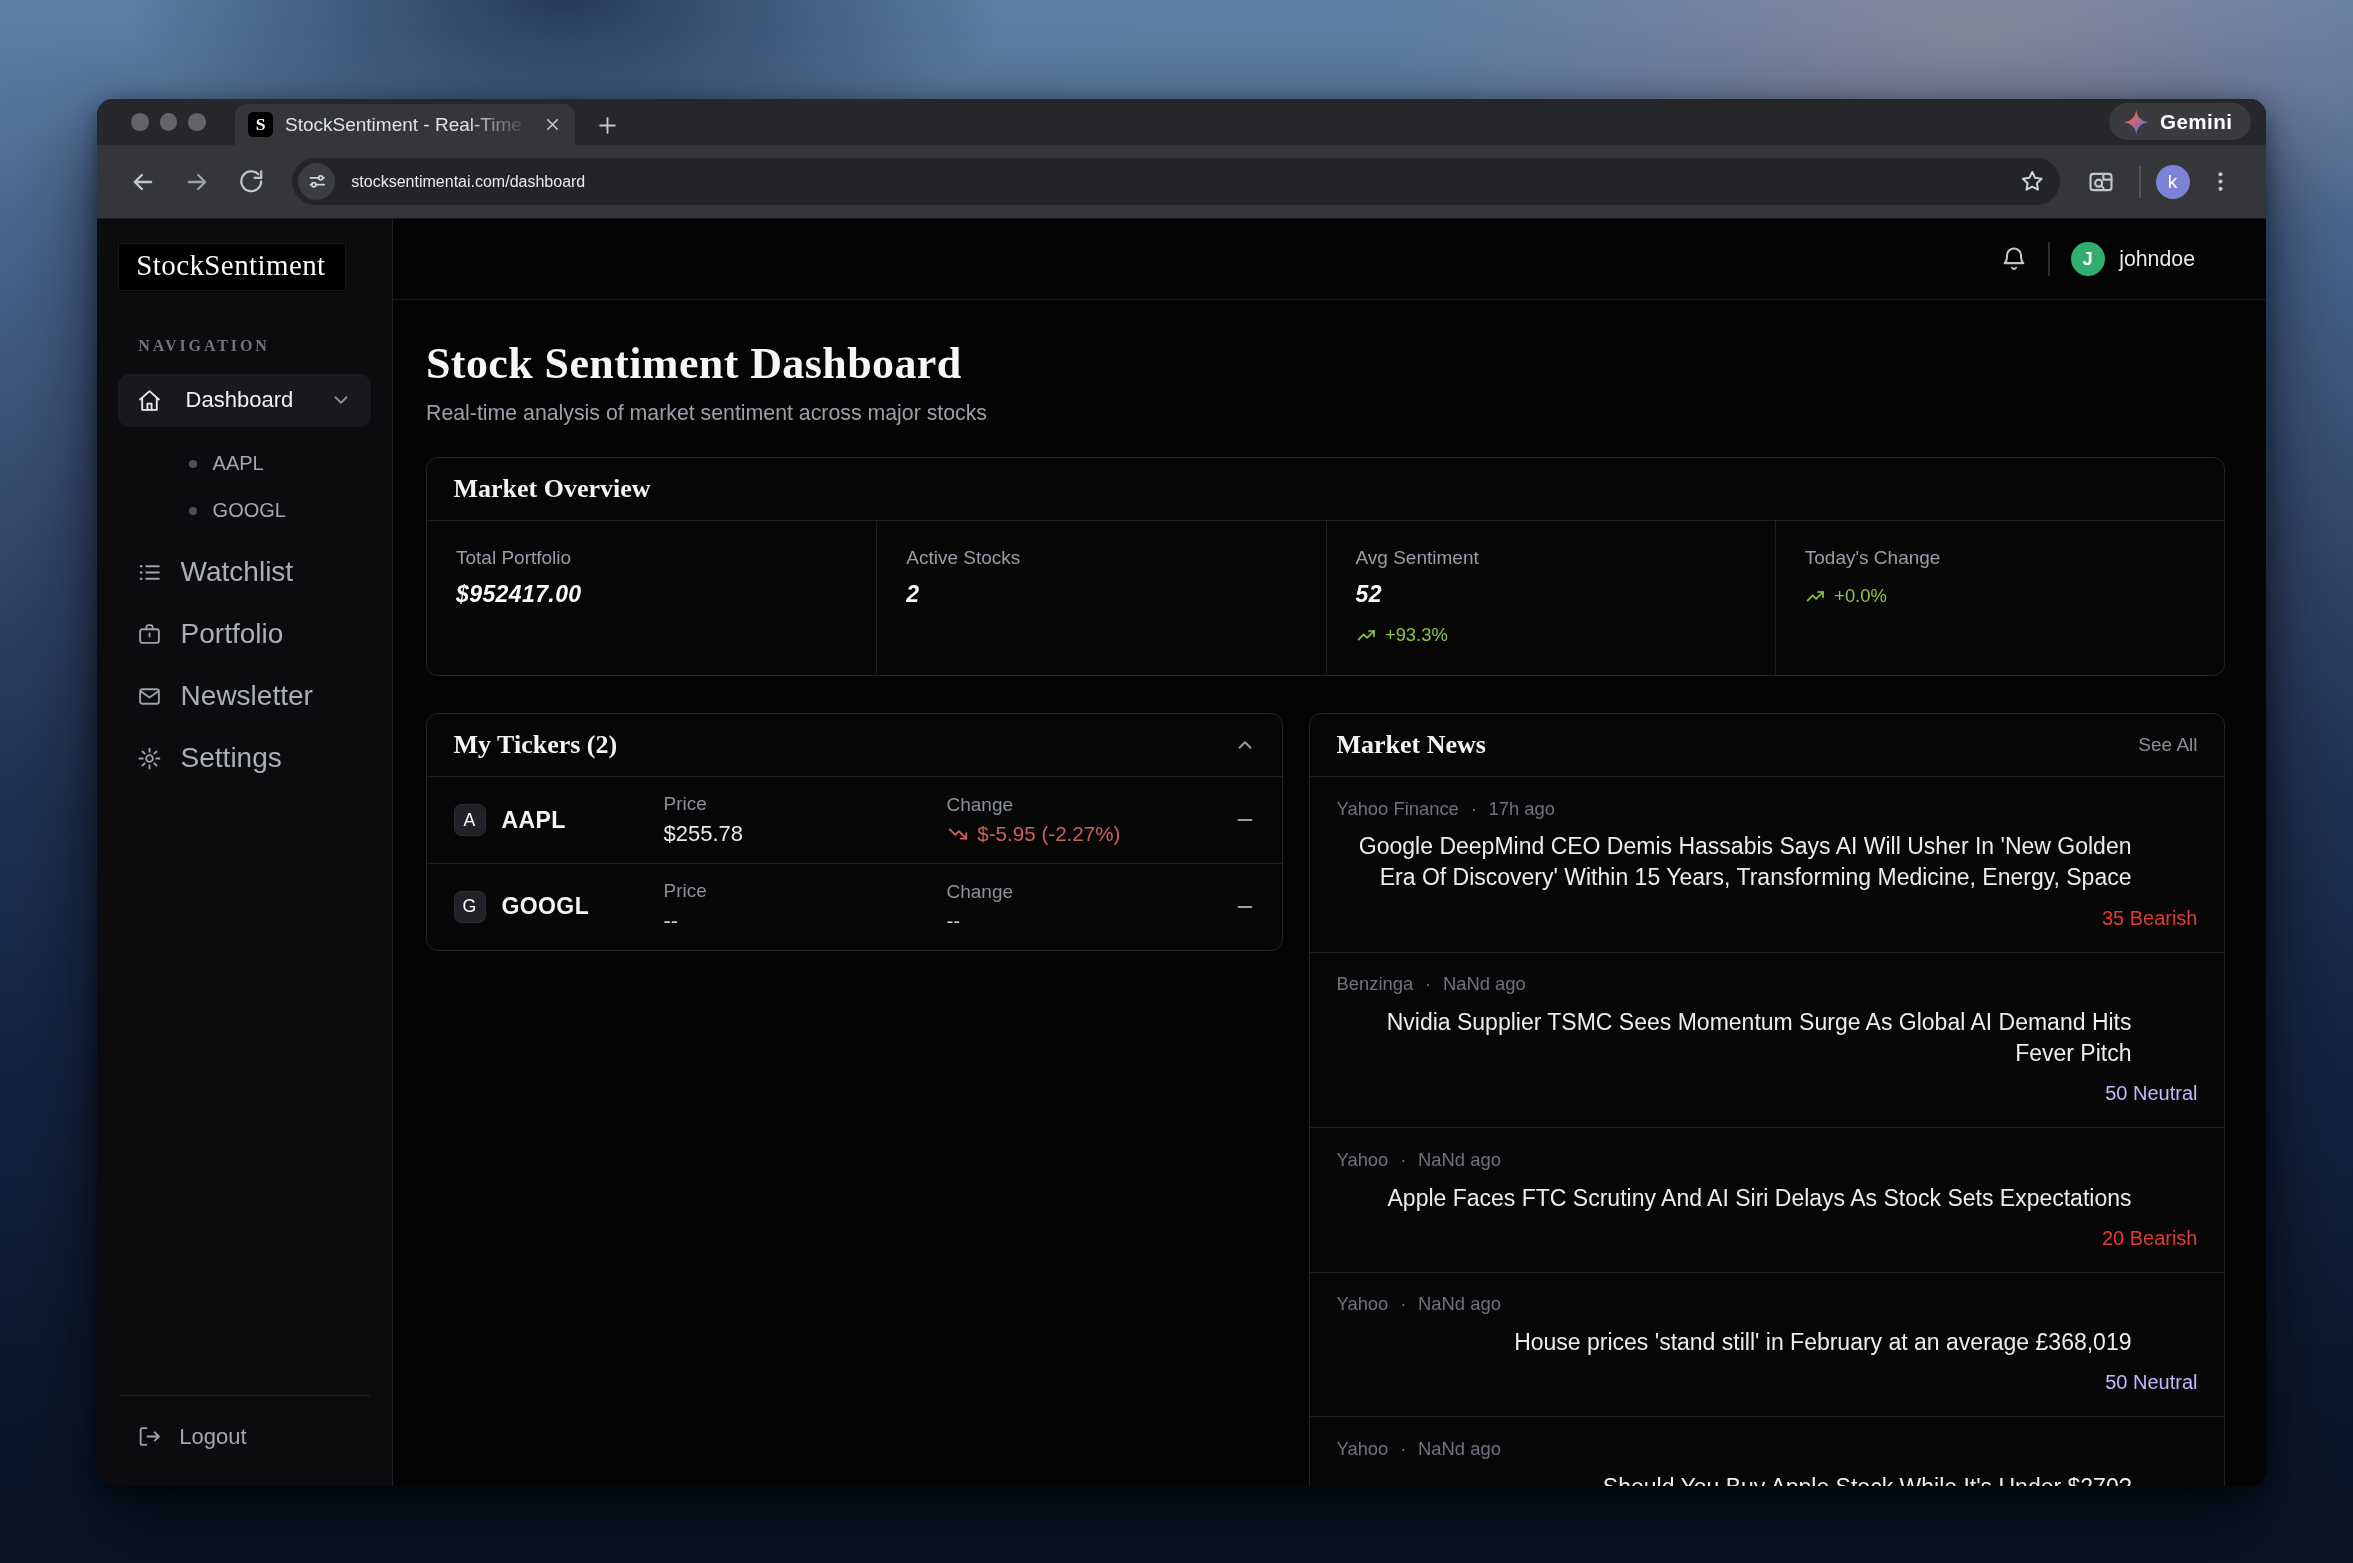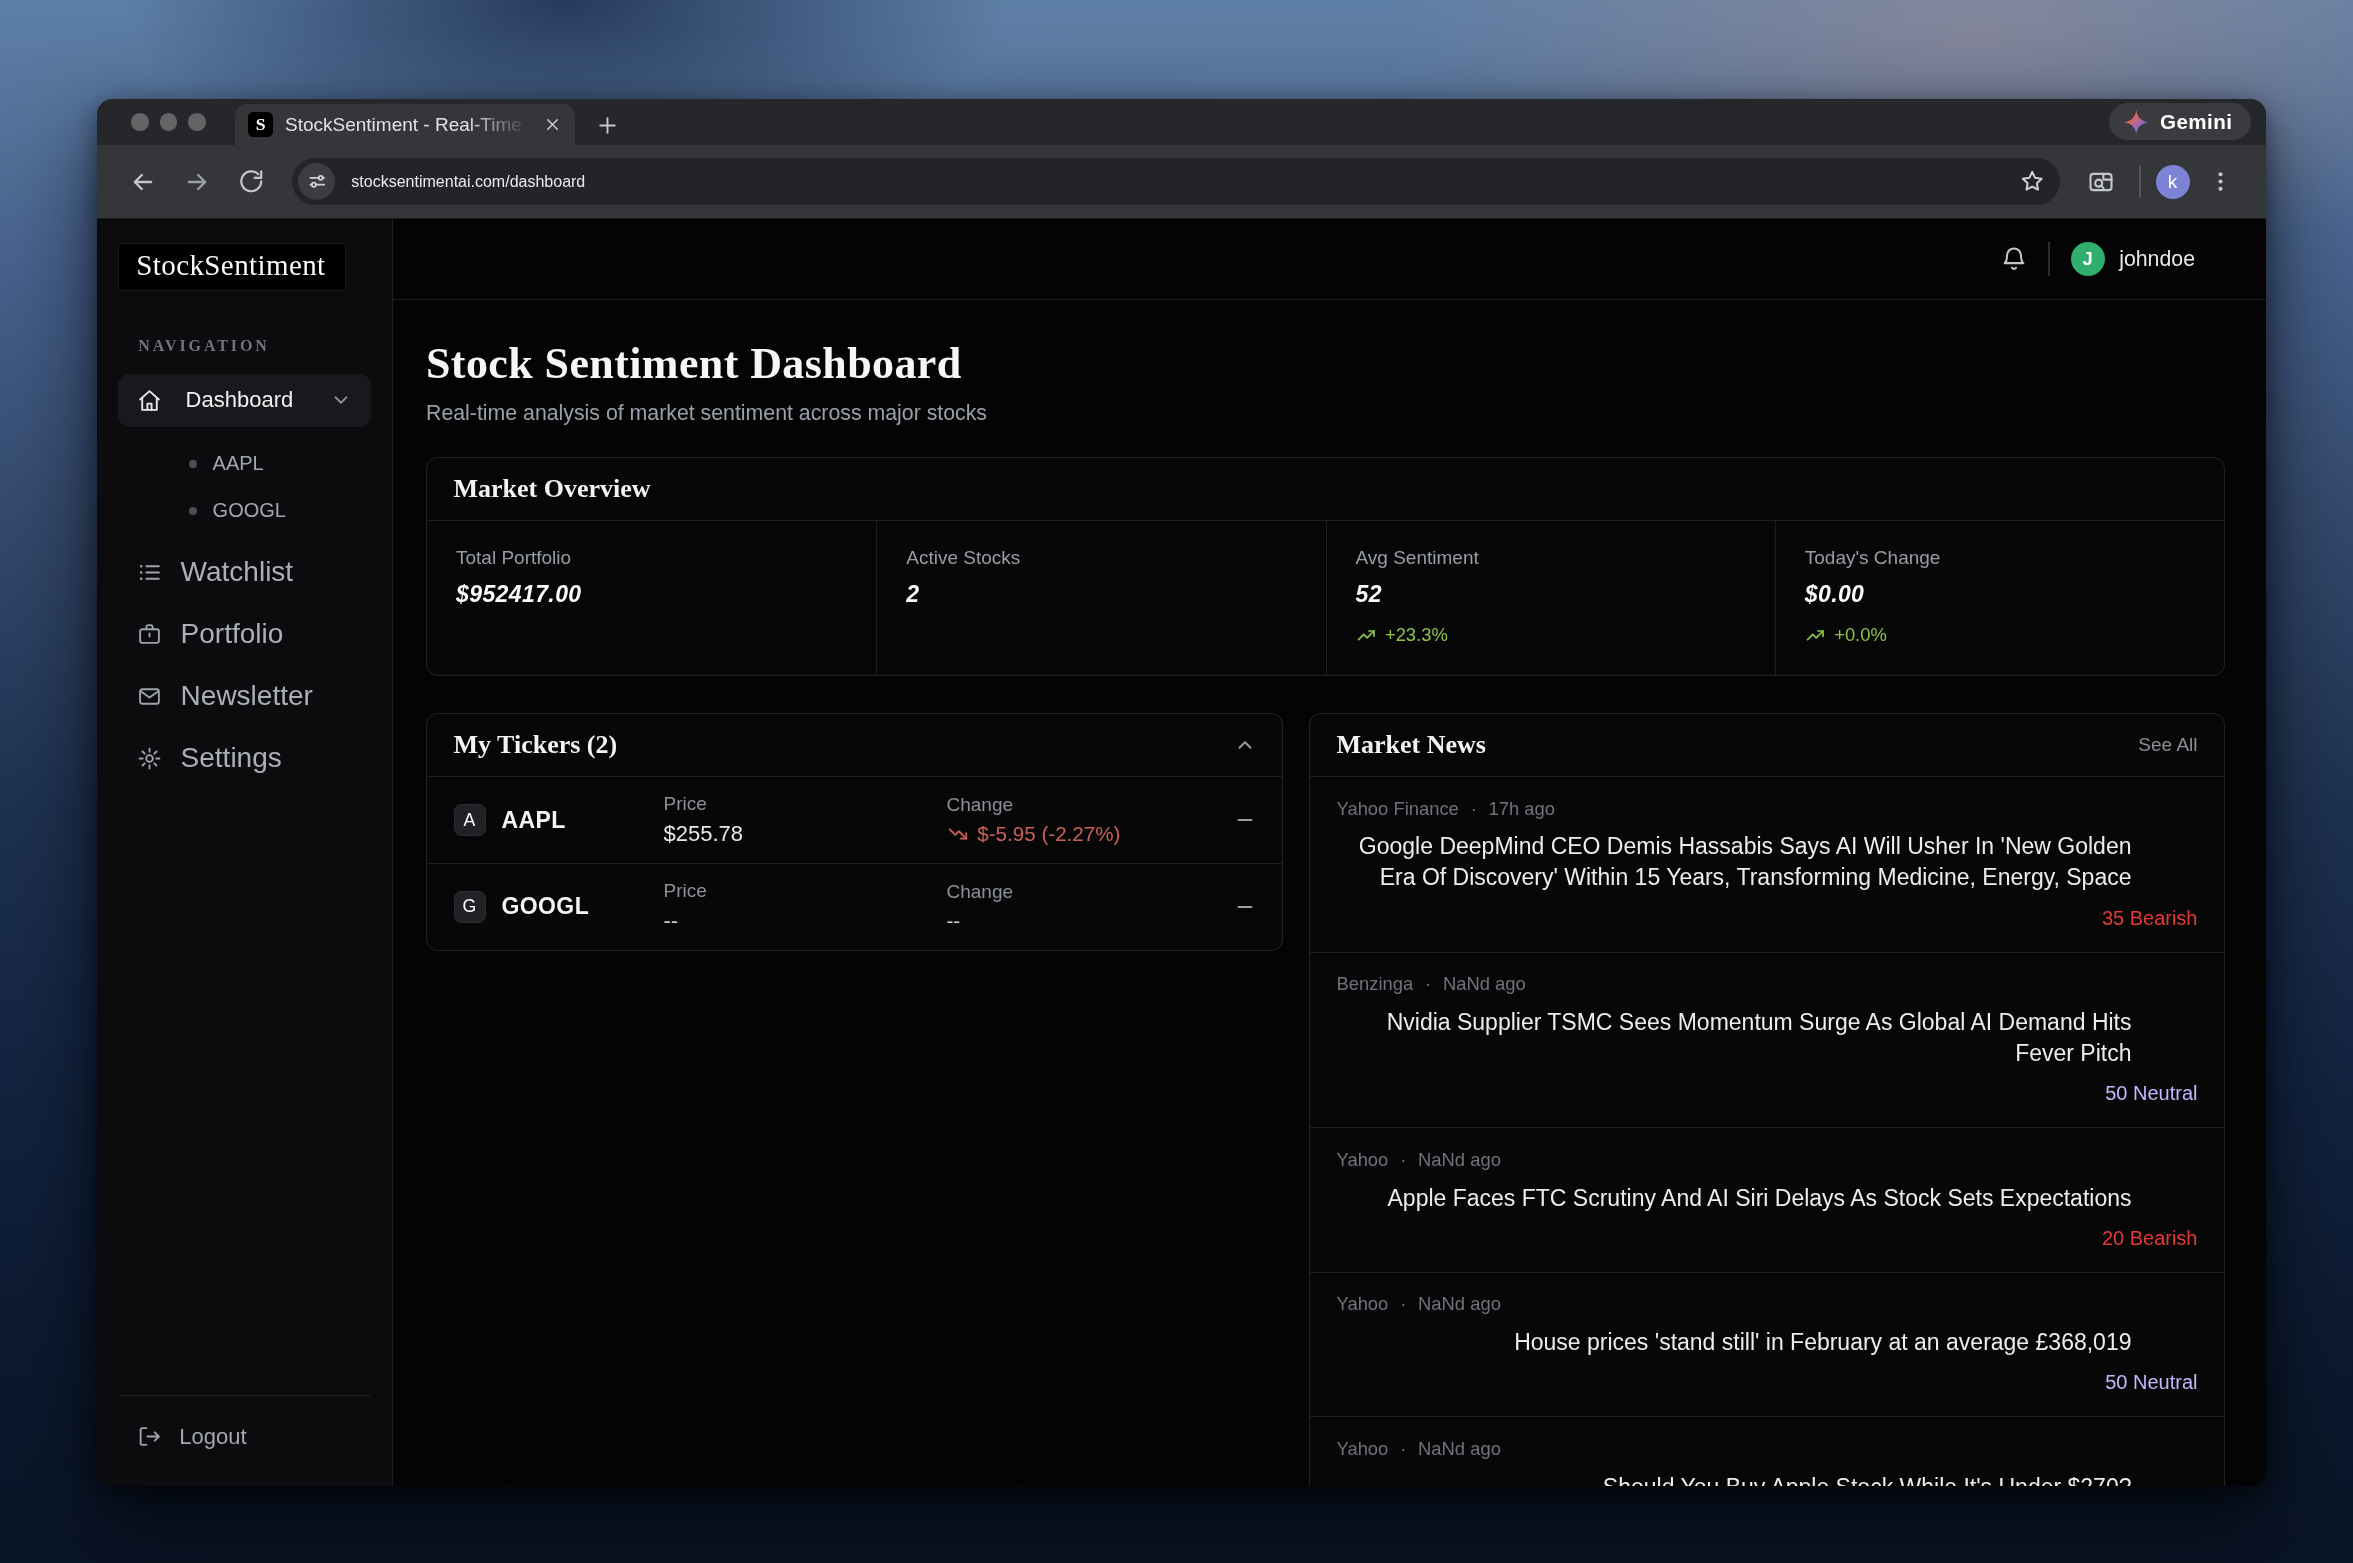--- a/index.html
+++ b/index.html
@@ -403,26 +403,25 @@
             <div class="stat-cell">
               <div class="stat-label">Avg Sentiment</div>
               <div class="stat-value">52</div>
               <div class="stat-change">
                 <span>
                   <svg width="20.6" height="20.6" viewBox="0 0 24 24" fill="none" stroke="currentColor" stroke-width="2" stroke-linecap="round" stroke-linejoin="round">
                       <path d="M3 17l6-6 4 4 8-8"></path>
                       <path d="M15 7h6v6"></path>
                     </svg>
                 </span>
-                <span>+23.3%</span>
+                <span>+93.3%</span>
               </div>
             </div>
             <div class="stat-cell">
               <div class="stat-label">Today's Change</div>
-              <div class="stat-value">$0.00</div>
               <div class="stat-change">
                 <span>
                   <svg width="20.6" height="20.6" viewBox="0 0 24 24" fill="none" stroke="currentColor" stroke-width="2" stroke-linecap="round" stroke-linejoin="round">
                       <path d="M3 17l6-6 4 4 8-8"></path>
                       <path d="M15 7h6v6"></path>
                     </svg>
                 </span>
                 <span>+0.0%</span>
               </div>
             </div>

